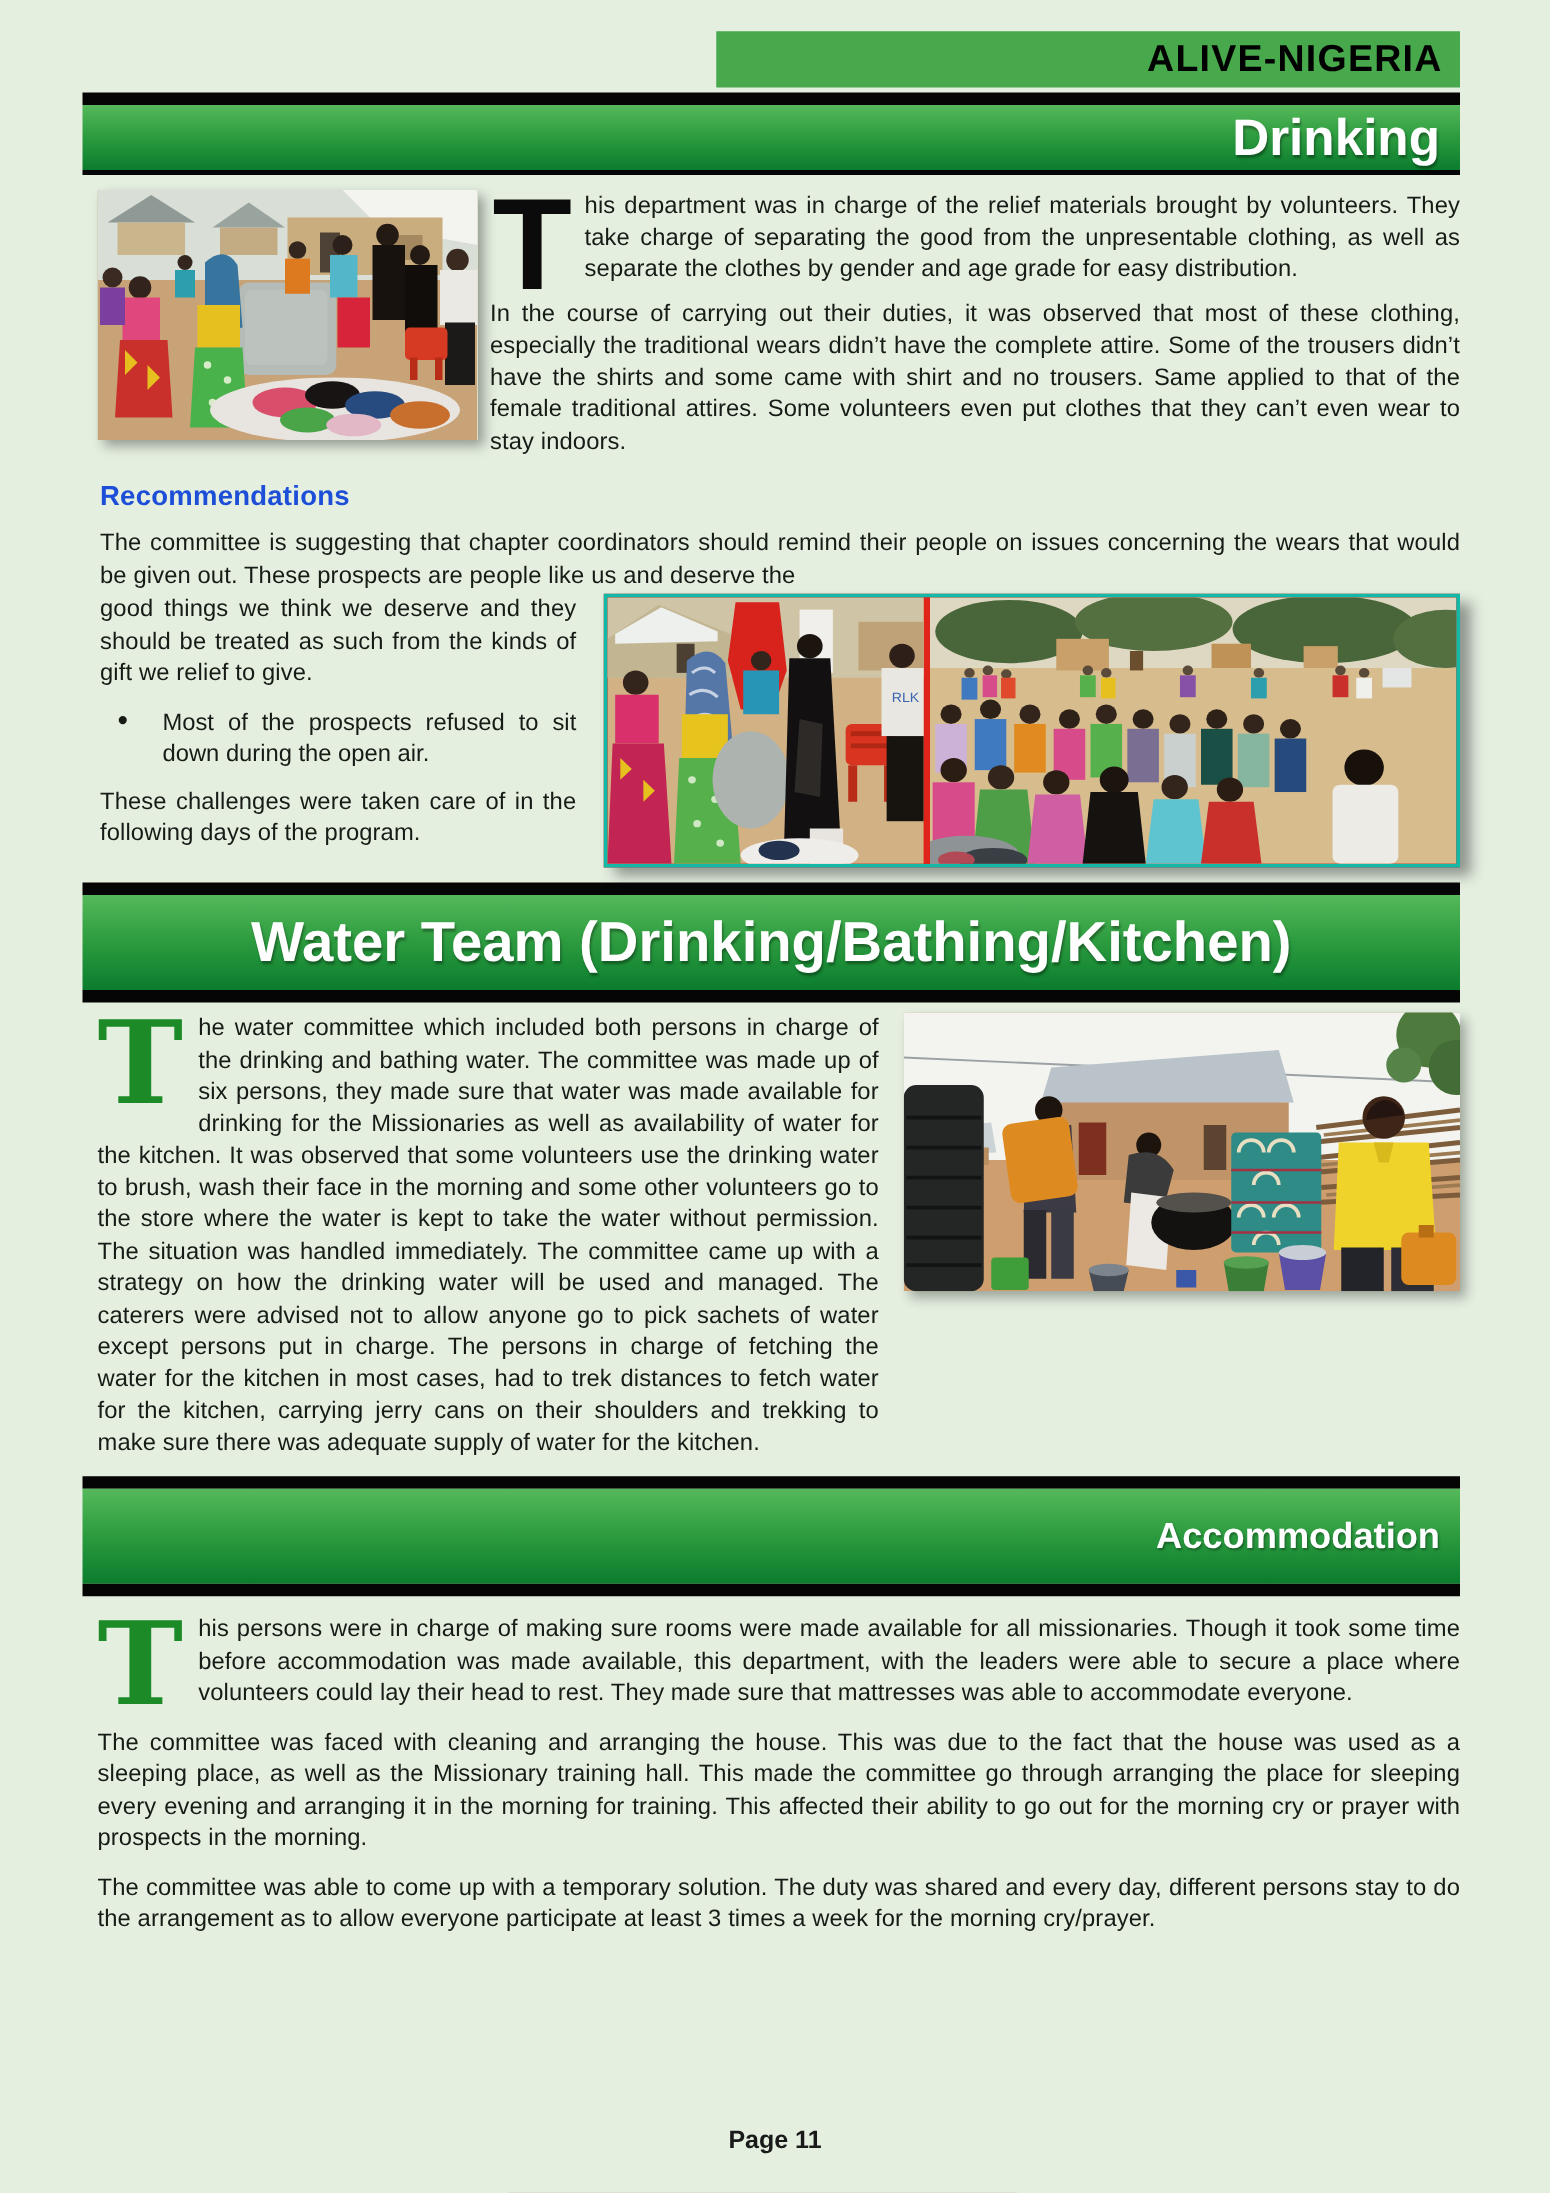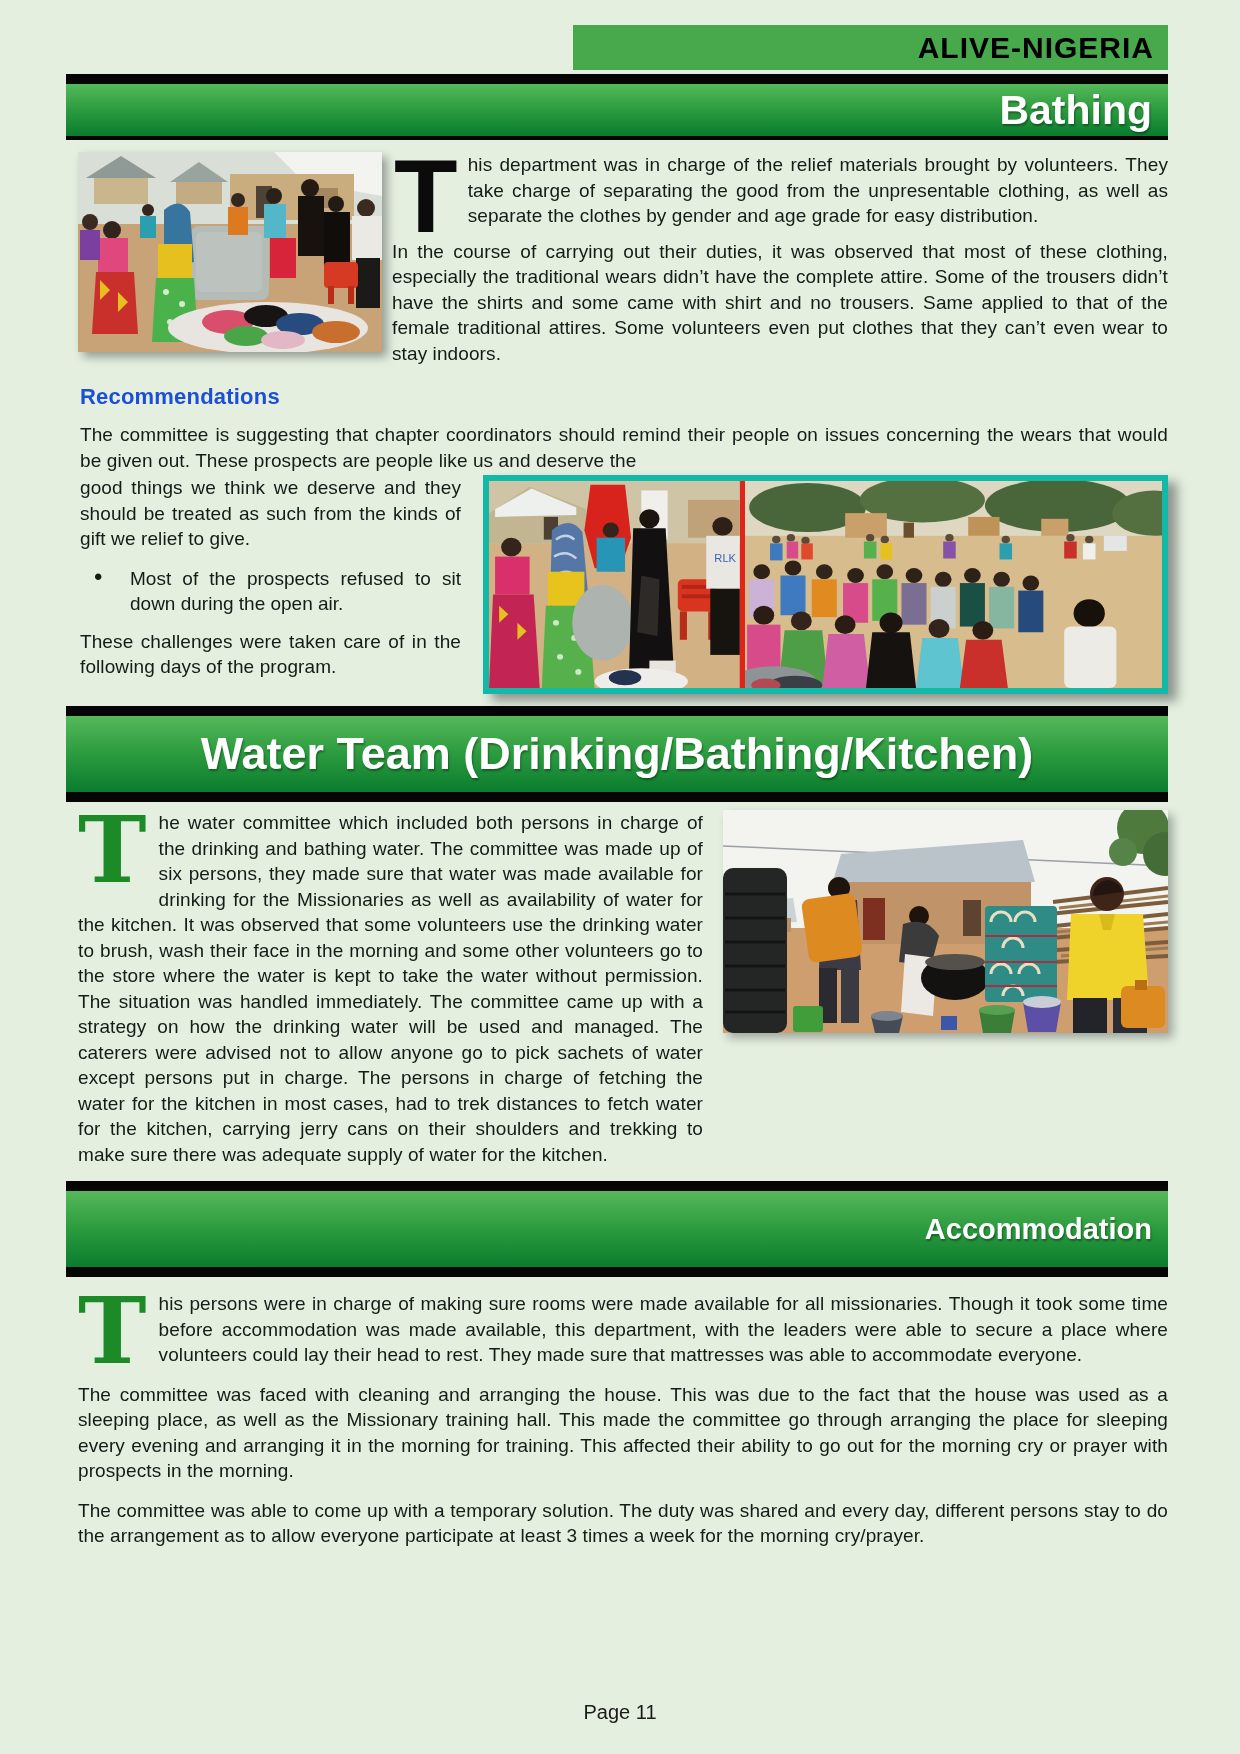--- a/index.html
+++ b/index.html
@@ -83,58 +83,58 @@
   .bullet-list{margin:14px 0 12px 0;padding:0;list-style:none;}
   .bullet-list li{
     position:relative;padding-left:50px;
     font-size:19px;line-height:25.5px;text-align:justify;
   }
   .bullet-list li::before{
     content:"\2022";position:absolute;left:14px;top:-2px;font-size:24px;
   }
   .photo-pair{
     flex:1 1 auto;height:219px;display:flex;
-    border:6px solid #14b8a6;background:#e0241a;box-sizing:border-box;
+    border:3px solid #14b8a6;background:#e0241a;box-sizing:border-box;
     box-shadow:9px 7px 10px rgba(40,40,40,0.45);
   }
   .pair-left{width:38%;height:100%;border-right:5px solid #e0241a;box-sizing:border-box;}
   .pair-right{width:62%;height:100%;}
   .photo-svg{display:block;width:100%;height:100%;}
   
   .water-banner{margin-top:12px;}
   .water-row{display:flex;margin:8px 72px 0 78px;}
   .water-text{flex:1 1 auto;min-width:0;padding-right:20px;box-sizing:border-box;}
   .water-photo{
     flex:0 0 445px;width:445px;height:223px;
     box-shadow:5px 5px 9px rgba(0,0,0,0.3);
   }
   
   .acc-banner{margin-top:14px;}
   .acc-body{margin:14px 72px 0 78px;}
   
   .page-number{
     position:absolute;left:0;right:0;bottom:30px;
-    text-align:center;font-size:20px;color:#1a1a1a;
+    text-align:center;font-size:20px;color:#1a1a1a;font-weight:bold;
   }
 </style>
 </head>
 <body>
 
 <div class="page">
 
   <div class="brand-row">
     <div class="brand-bar">
       <span>ALIVE-NIGERIA</span>
     </div>
   </div>
 
   <div class="banner welfare-banner right-title">
     <div class="bar-black-thick"></div>
     <div class="bar-green">
-      <div class="title">Bathing</div>
+      <div class="title">Drinking</div>
     </div>
     <div class="bar-black-thin"></div>
   </div>
 
   <div class="welfare-row">
     <div class="photo-frame welfare-photo">
       <svg class="photo-svg" viewBox="0 0 304 200" preserveAspectRatio="none">
         <rect width="304" height="200" fill="#c8a377"></rect>
         <rect width="304" height="72" fill="#d9ded6"></rect>
         <polygon points="196,0 304,0 304,44 226,30" fill="#f3f3ef"></polygon>

